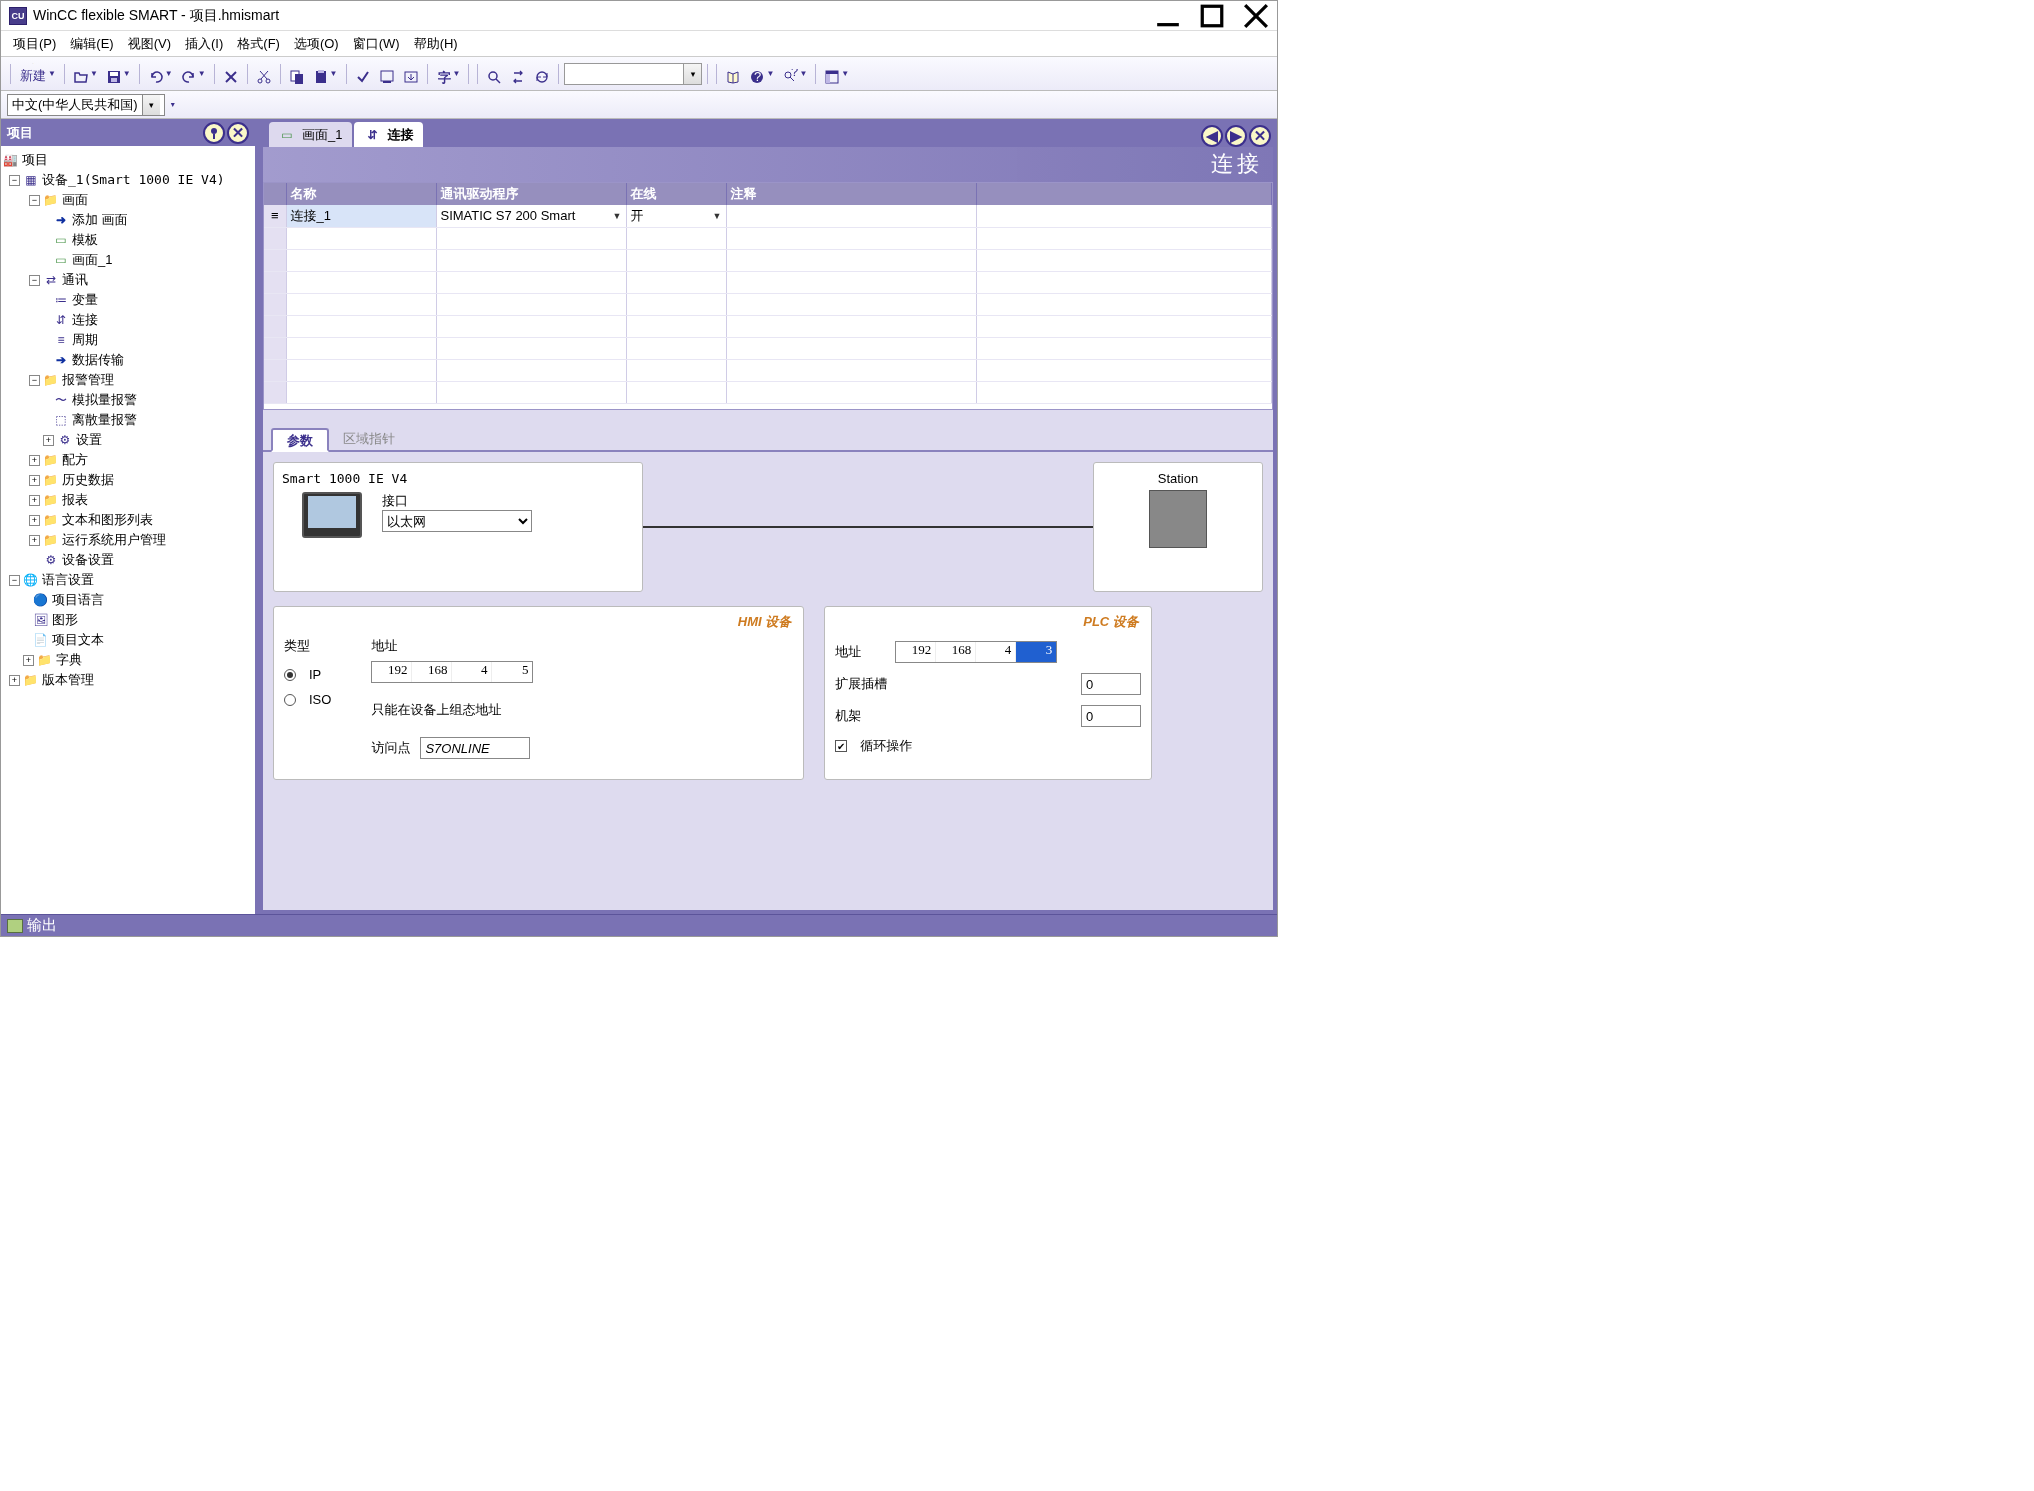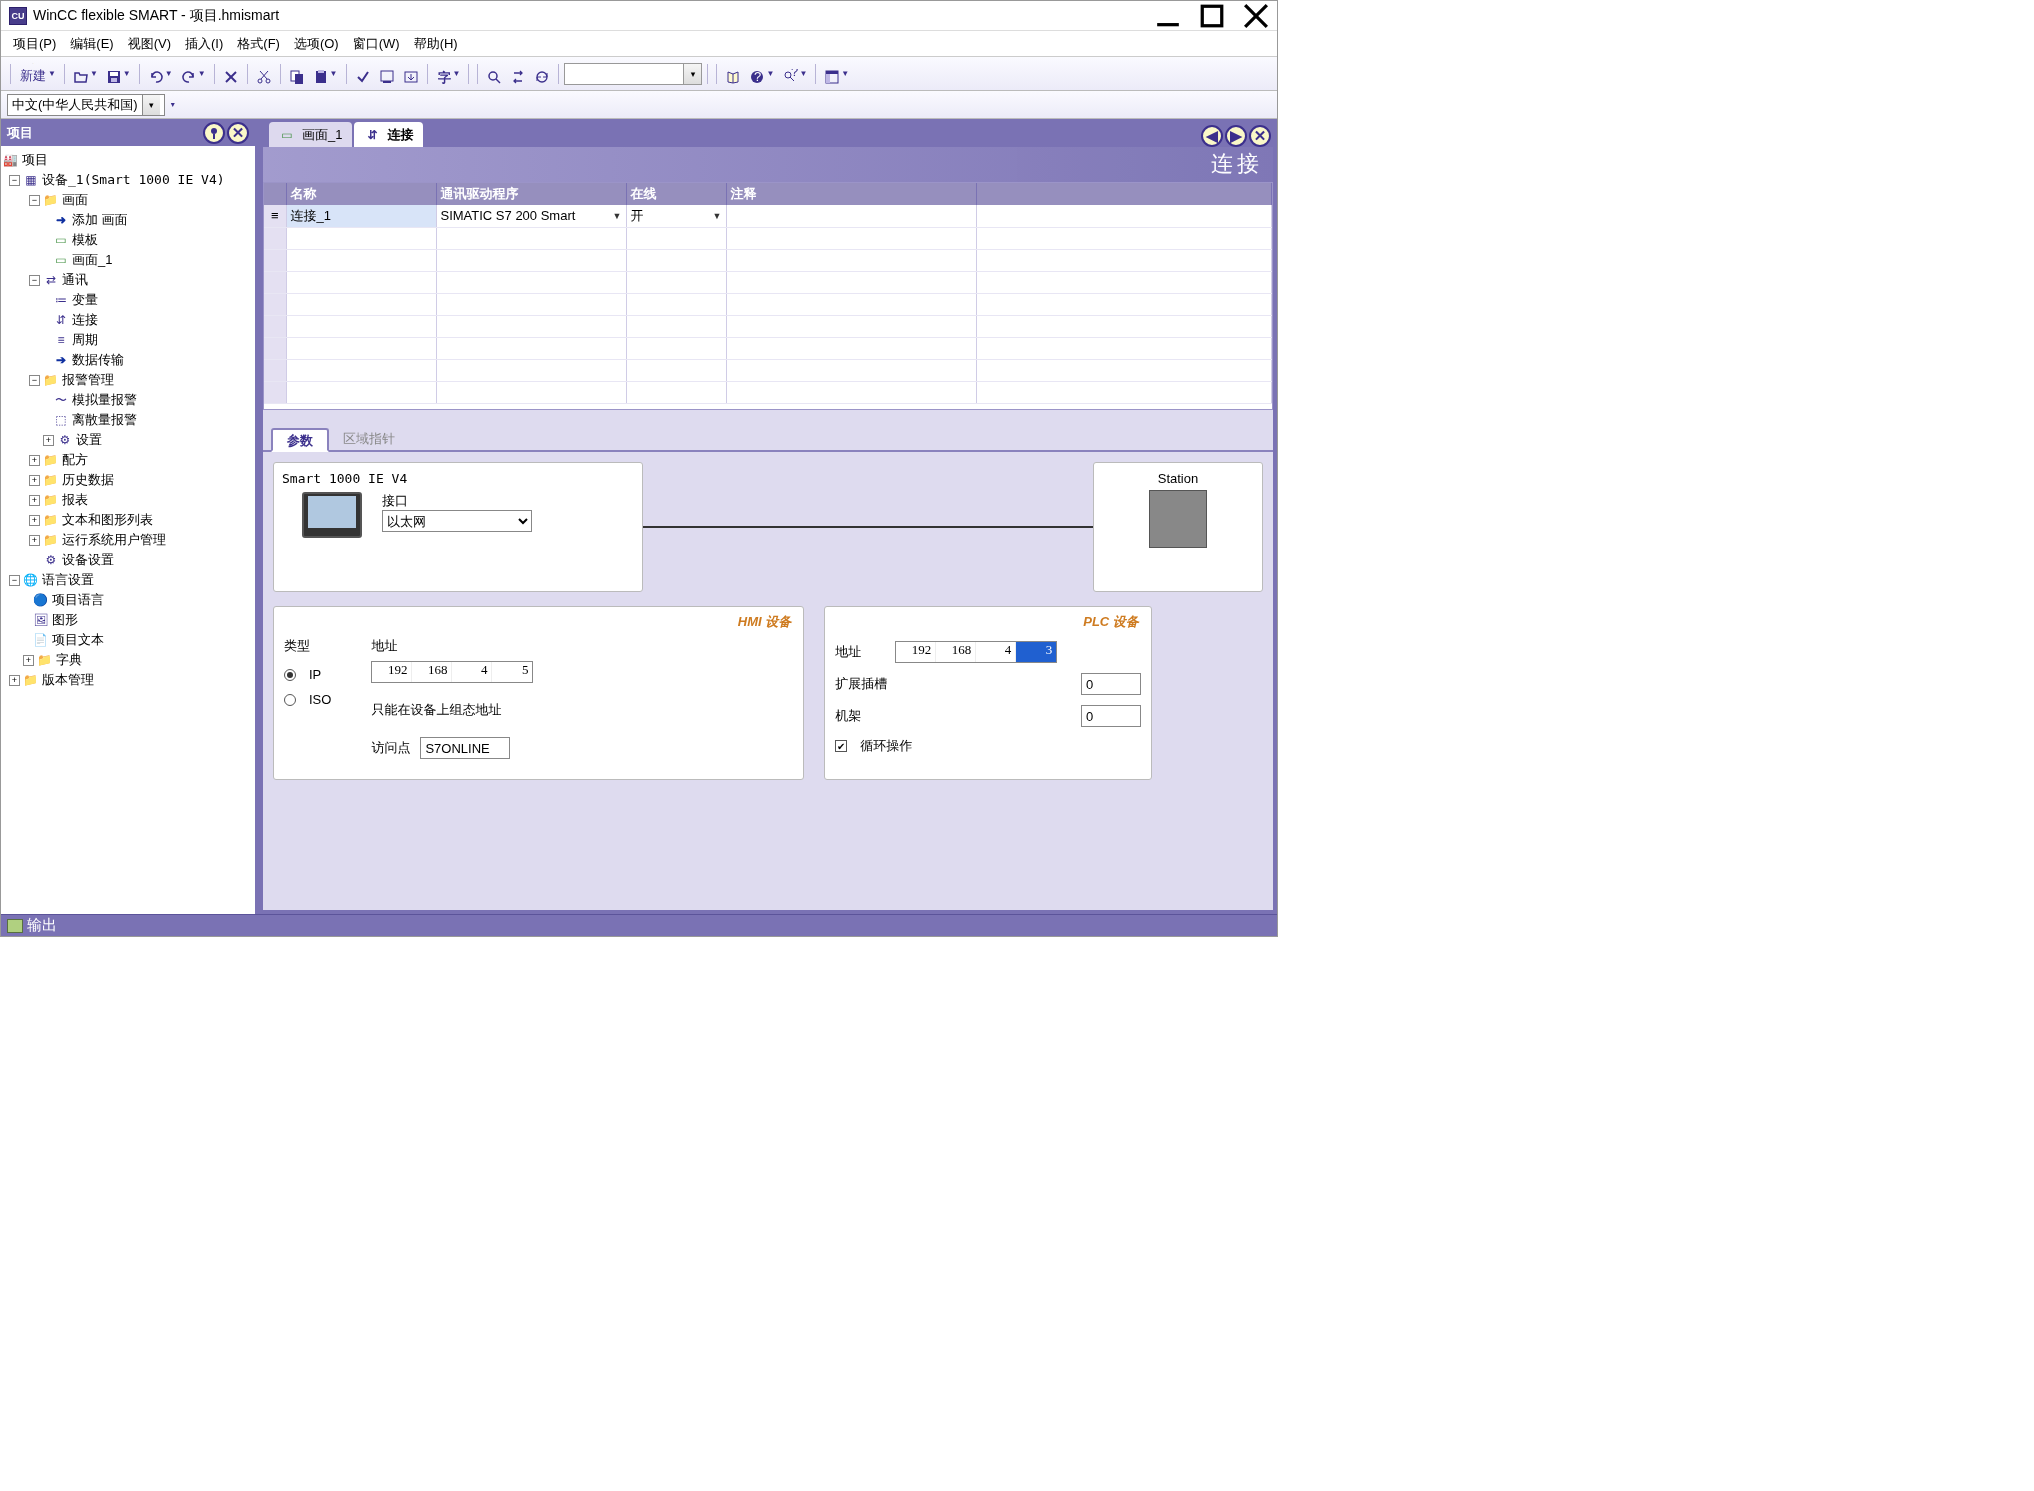--- a/index.html
+++ b/index.html
@@ -644,21 +644,21 @@
                     <div style="margin-bottom:6px;">地址</div>
                     <div class="ip-field">
                       <span>192</span>
                       <span>168</span>
                       <span>4</span>
                       <span>5</span>
                     </div>
                     <div style="margin:18px 0;">只能在设备上组态地址</div>
                     <div class="param-row">
                       <span>访问点</span>
-                      <input class="txtinput" style="width: 90px;" readonly="" value="S7ONLINE">
+                      <input class="txtinput" style="width: 110px; font-style: italic;" readonly="" value="S7ONLINE">
                     </div>
                   </div>
                 </div>
               </div>
 
               <div class="param-panel" style="flex:0.33">
                 <div class="ptitle">PLC 设备</div>
                 <div style="margin-top:24px;">
                   <div class="param-row">
                     <span class="param-label">地址</span>

